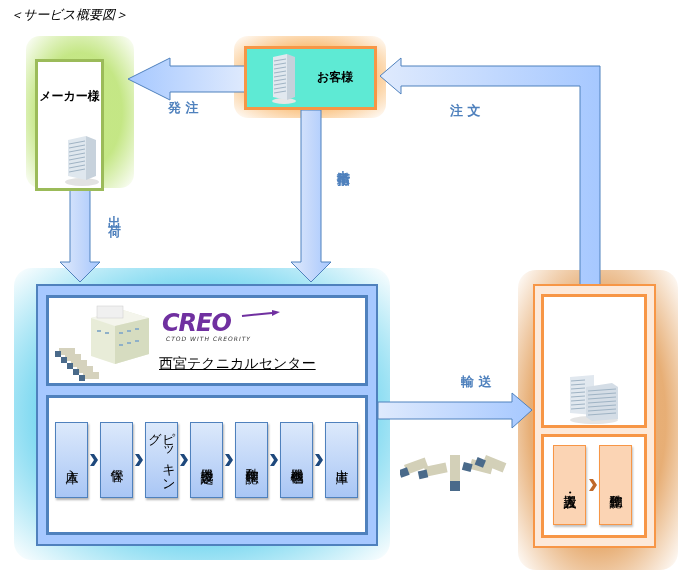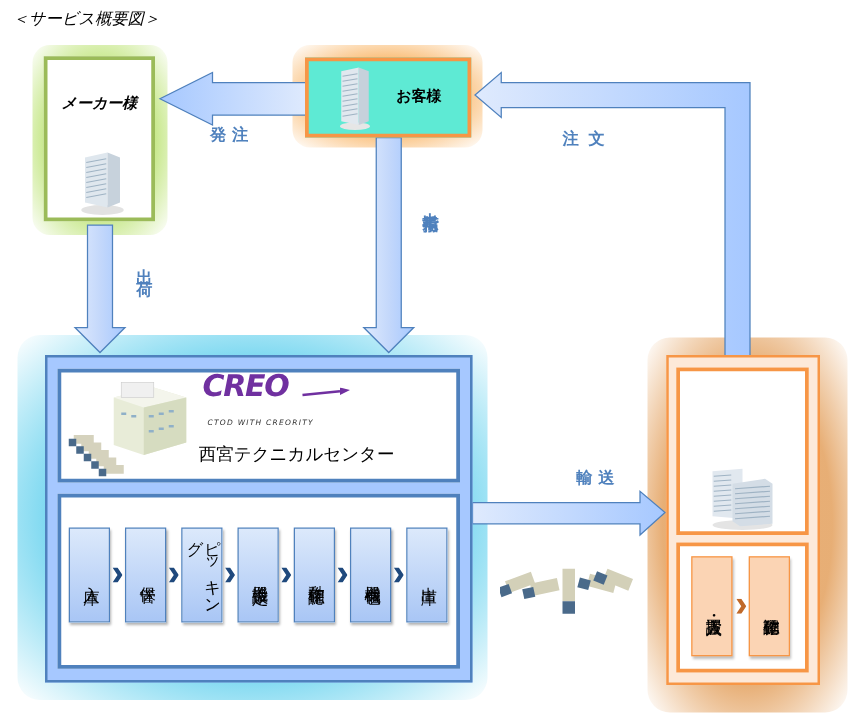--- a/index.html
+++ b/index.html
@@ -6,43 +6,43 @@
   html, body { width: 683px; height: 577px; background: #ffffff; overflow: hidden; }
   body { position: relative; font-family: "DejaVu Sans", "Liberation Sans", sans-serif; color: #000; }
 
   .abs { position: absolute; }
 
   .page-title { left: 10px; top: 6px; font-size: 13px; letter-spacing: 0px; font-style: italic; }
 
   
   .maker-glow { left: 26px; top: 36px; width: 108px; height: 152px; border-radius: 14px;
     background: radial-gradient(ellipse at center, rgba(190,228,120,0.9) 55%, rgba(210,240,160,0.0) 100%); }
-  .maker-box { left: 35px; top: 45px; width: 89px; height: 132px; border: 3px solid #9bbb59; background: #fff; font-style: italic; }
+  .maker-box { left: 35px; top: 59px; width: 69px; height: 132px; border: 3px solid #9bbb59; background: #fff; }
   .maker-box .label { position: absolute; top: 26px; left: 0; right: 0; text-align: center; font-size: 12px; font-weight: bold; }
 
   .customer-glow { left: 234px; top: 36px; width: 152px; height: 82px; border-radius: 14px;
     background: radial-gradient(ellipse at center, rgba(250,190,120,0.9) 55%, rgba(255,220,170,0) 100%); }
   .customer-box { left: 244px; top: 46px; width: 133px; height: 64px; border: 3px solid #f79646; background: #5eead4; }
   .customer-box .label { position: absolute; top: 20px; left: 70px; font-size: 12px; font-weight: bold; }
 
   .enduser-glow { left: 518px; top: 270px; width: 160px; height: 300px; border-radius: 18px;
     background: radial-gradient(ellipse at center, rgba(230,170,110,0.95) 60%, rgba(250,215,170,0) 100%); }
   .enduser-outer { left: 533px; top: 284px; width: 123px; height: 264px; background: #fde9d9; border: 2px solid #f79646; }
   .enduser-box { left: 541px; top: 294px; width: 106px; height: 134px; border: 3px solid #f79646; background: #fff; }
   .enduser-box .label { position: absolute; top: 28px; left: 0; right: 0; text-align: center; font-size: 12px; font-weight: bold; line-height: 17px; }
   .enduser-steps { left: 541px; top: 434px; width: 106px; height: 104px; border: 3px solid #f79646; background: #fff; }
 
   .ntc-glow { left: 14px; top: 268px; width: 376px; height: 292px; border-radius: 18px;
     background: radial-gradient(ellipse at center, rgba(120,215,240,0.95) 62%, rgba(190,240,250,0) 100%); }
   .ntc-outer { left: 36px; top: 284px; width: 342px; height: 262px; background: #a6c8ff; border: 2px solid #4f81bd; }
   .ntc-header { left: 46px; top: 295px; width: 322px; height: 91px; background: #fff; border: 3px solid #4f81bd; }
   .ntc-steps { left: 46px; top: 395px; width: 322px; height: 140px; background: #fff; border: 3px solid #4f81bd; }
 
-  .ntc-name { left: 159px; top: 355px; font-size: 14px; }
-  .logo-text { left: 162px; top: 295px; font-size: 24px; font-weight: bold; font-style: italic; color: #7030a0; letter-spacing: -1px;
+  .ntc-name { left: 159px; top: 355px; font-size: 14px; text-decoration: underline; }
+  .logo-text { left: 162px; top: 309px; font-size: 24px; font-weight: bold; font-style: italic; color: #7030a0; letter-spacing: -1px;
     font-family: "DejaVu Sans", sans-serif; }
   .logo-sub { left: 166px; top: 335px; font-size: 6px; font-style: italic; color: #333; letter-spacing: 1px; }
   .logo-arrow { left: 240px; top: 310px; width: 40px; height: 8px; }
 
   
   .step { position: absolute; width: 33px; height: 76px; border: 1px solid #4f81bd;
     background: linear-gradient(to bottom, #dce9fb 0%, #a9c6f5 100%);
     box-shadow: 1px 2px 2px rgba(0,0,0,0.3);
     display: flex; align-items: center; justify-content: center; }
   .step .txt { writing-mode: vertical-rl; font-size: 13px; letter-spacing: 1px; line-height: 14px; }
@@ -130,21 +130,21 @@
         <line x1="3" y1="28" x2="15" y2="26"></line>
       <line x1="3" y1="32" x2="15" y2="30"></line>
         <line x1="3" y1="36" x2="15" y2="34"></line>
         <line x1="3" y1="40" x2="15" y2="38"></line>
     </g>
   </svg>
   <div class="label">お客様</div>
 </div>
 
 <div class="arrow-label" style="left:168px;top:99px;text-align:center;">発 注</div>
-<div class="arrow-label" style="left:450px;top:102px;font-family:Liberation Mono, monospace;">注 文</div>
+<div class="arrow-label" style="left:450px;top:102px;">注 文</div>
 <div class="arrow-label vlabel" style="left:105px;top:205px;letter-spacing:8px;">出荷</div>
 <div class="arrow-label vlabel" style="left:334px;top:160px;letter-spacing:1px;">出荷指示</div>
 <div class="arrow-label" style="left:433px;top:373px;padding-left:28px;">輸 送</div>
 
 <div class="abs ntc-outer"></div>
 <div class="abs ntc-header">
   <svg style="position:absolute;left:4px;top:6px" width="110" height="78">
 
     <polygon points="38,14 70,6 96,14 96,50 62,60 38,52" fill="#e8ecd8"></polygon>
     <polygon points="38,14 70,6 96,14 62,22" fill="#f4f5ec"></polygon>

